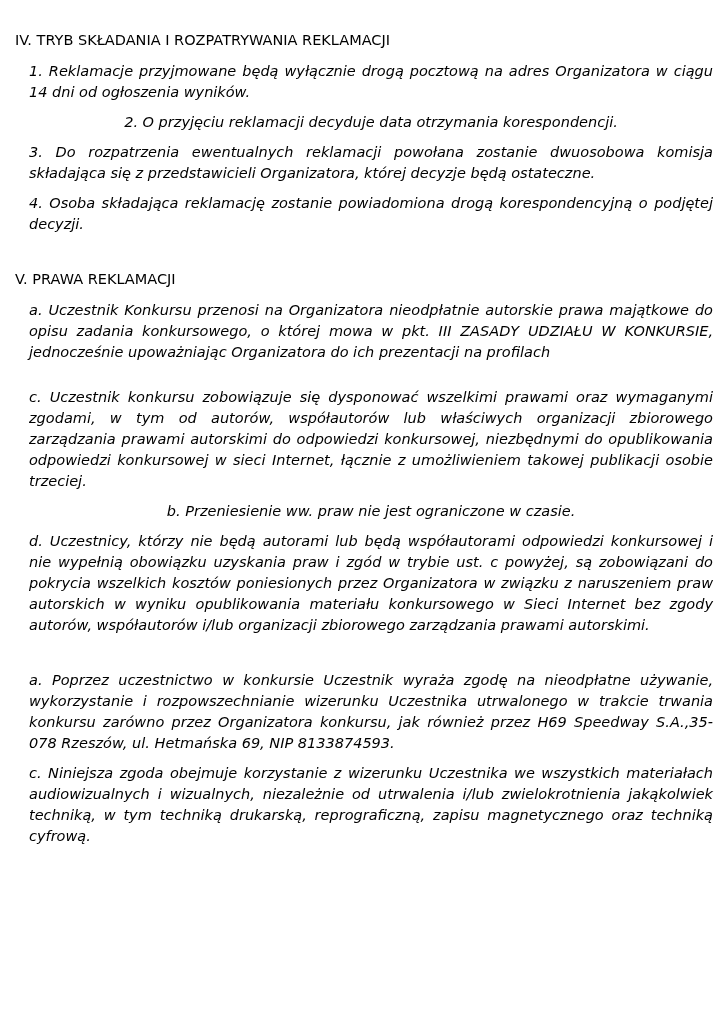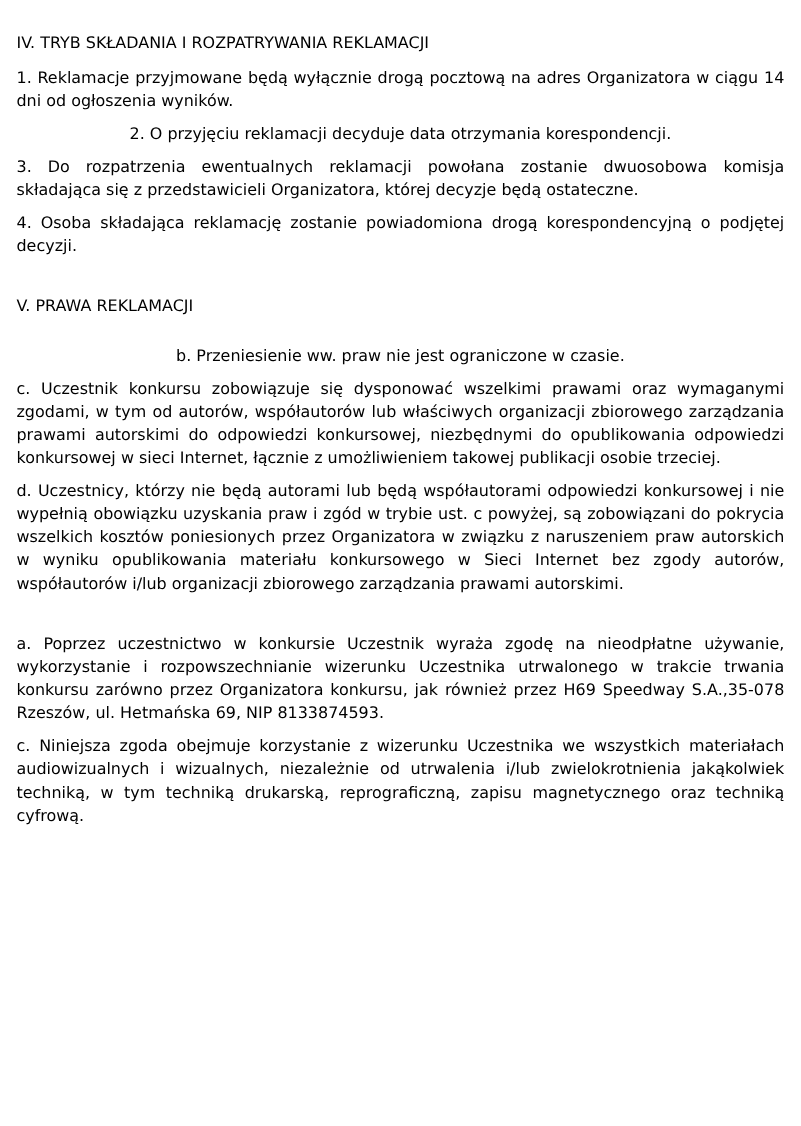--- a/index.html
+++ b/index.html
@@ -21,22 +21,23 @@
     padding: 30px 15px 10px 15px;
     border-radius: 26px;
   }
   .section-heading {
     margin: 0 0 10px 0;
     font-weight: normal;
     font-size: 14.5px;
     line-height: 21px;
   }
   .para {
-    margin: 0 0 9px 0;
+    margin: 0 0 9px 14px;
     text-align: justify;
+    font-style: italic;
   }
   .para.single {
     text-align: center;
   }
   .section {
     margin: 0;
   }
   .section + .section {
     margin-top: 34px;
   }
@@ -59,24 +60,25 @@
   <div class="section">
     <p class="section-heading">IV. TRYB SKŁADANIA I ROZPATRYWANIA REKLAMACJI</p>
     <p class="para">1. Reklamacje przyjmowane będą wyłącznie drogą pocztową na adres Organizatora w ciągu 14 dni od ogłoszenia wyników.</p>
     <p class="para single">2. O przyjęciu reklamacji decyduje data otrzymania korespondencji.</p>
     <p class="para">3. Do rozpatrzenia ewentualnych reklamacji powołana zostanie dwuosobowa komisja składająca się z przedstawicieli Organizatora, której decyzje będą ostateczne.</p>
     <p class="para">4. Osoba składająca reklamację zostanie powiadomiona drogą korespondencyjną o podjętej decyzji.</p>
   </div>
 
   <div class="section">
     <p class="section-heading">V. PRAWA REKLAMACJI</p>
+    <p class="para">a. Uczestnik Konkursu przenosi na Organizatora nieodpłatnie autorskie prawa majątkowe do opisu zadania konkursowego, o której mowa w pkt. III ZASADY UDZIAŁU W KONKURSIE, jednocześnie upoważniając Organizatora do ich prezentacji na profilach</p>
     <div class="links-block">
     </div>
+    <p class="para">c. Uczestnik konkursu zobowiązuje się dysponować wszelkimi prawami oraz wymaganymi zgodami, w tym od autorów, współautorów lub właściwych organizacji zbiorowego zarządzania prawami autorskimi do odpowiedzi konkursowej, niezbędnymi do opublikowania odpowiedzi konkursowej w sieci Internet, łącznie z umożliwieniem takowej publikacji osobie trzeciej.</p>
     <p class="para single">b. Przeniesienie ww. praw nie jest ograniczone w czasie.</p>
-    <p class="para">c. Uczestnik konkursu zobowiązuje się dysponować wszelkimi prawami oraz wymaganymi zgodami, w tym od autorów, współautorów lub właściwych organizacji zbiorowego zarządzania prawami autorskimi do odpowiedzi konkursowej, niezbędnymi do opublikowania odpowiedzi konkursowej w sieci Internet, łącznie z umożliwieniem takowej publikacji osobie trzeciej.</p>
     <p class="para">d. Uczestnicy, którzy nie będą autorami lub będą współautorami odpowiedzi konkursowej i nie wypełnią obowiązku uzyskania praw i zgód w trybie ust. c powyżej, są zobowiązani do pokrycia wszelkich kosztów poniesionych przez Organizatora w związku z naruszeniem praw autorskich w wyniku opublikowania materiału konkursowego w Sieci Internet bez zgody autorów, współautorów i/lub organizacji zbiorowego zarządzania prawami autorskimi.</p>
   </div>
 
   <div class="section">
     <p class="para">a. Poprzez uczestnictwo w konkursie Uczestnik wyraża zgodę na nieodpłatne używanie, wykorzystanie i rozpowszechnianie wizerunku Uczestnika utrwalonego w trakcie trwania konkursu zarówno przez Organizatora konkursu, jak również przez H69 Speedway S.A.,35-078 Rzeszów, ul. Hetmańska 69, NIP 8133874593.</p>
     <p class="para">c. Niniejsza zgoda obejmuje korzystanie z wizerunku Uczestnika we wszystkich materiałach audiowizualnych i wizualnych, niezależnie od utrwalenia i/lub zwielokrotnienia jakąkolwiek techniką, w tym techniką drukarską, reprograficzną, zapisu magnetycznego oraz techniką cyfrową.</p>
   </div>
 
 </div>
 

